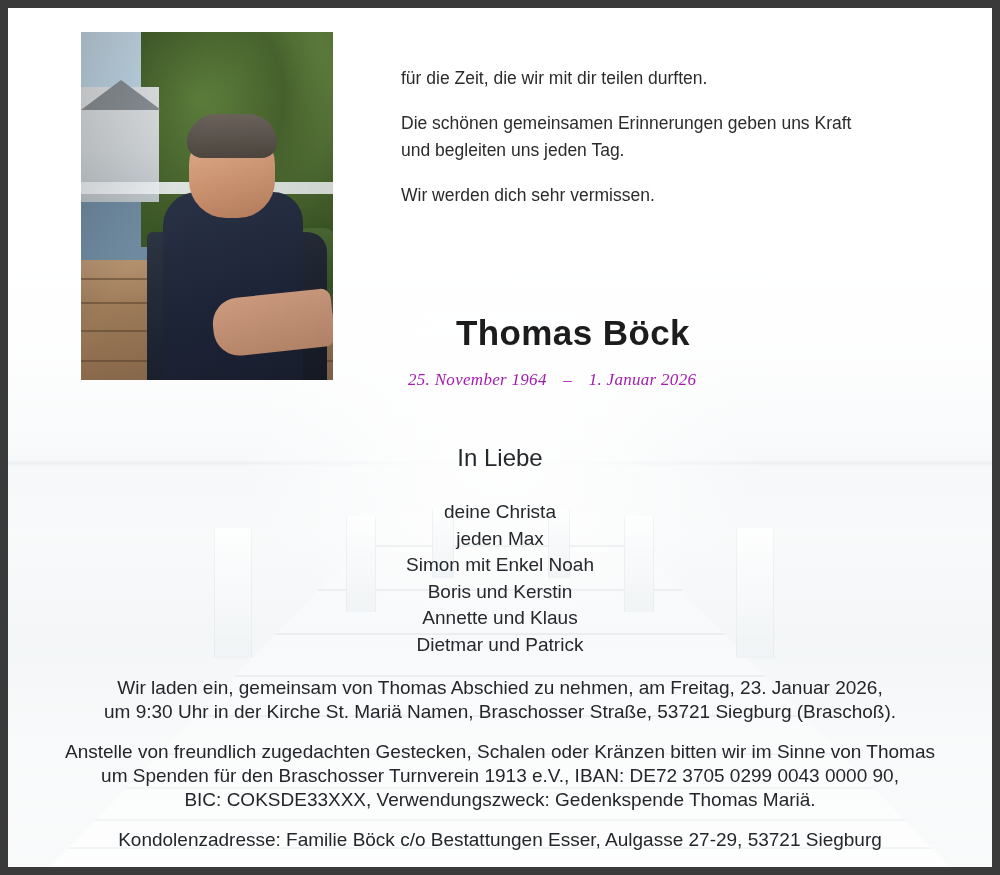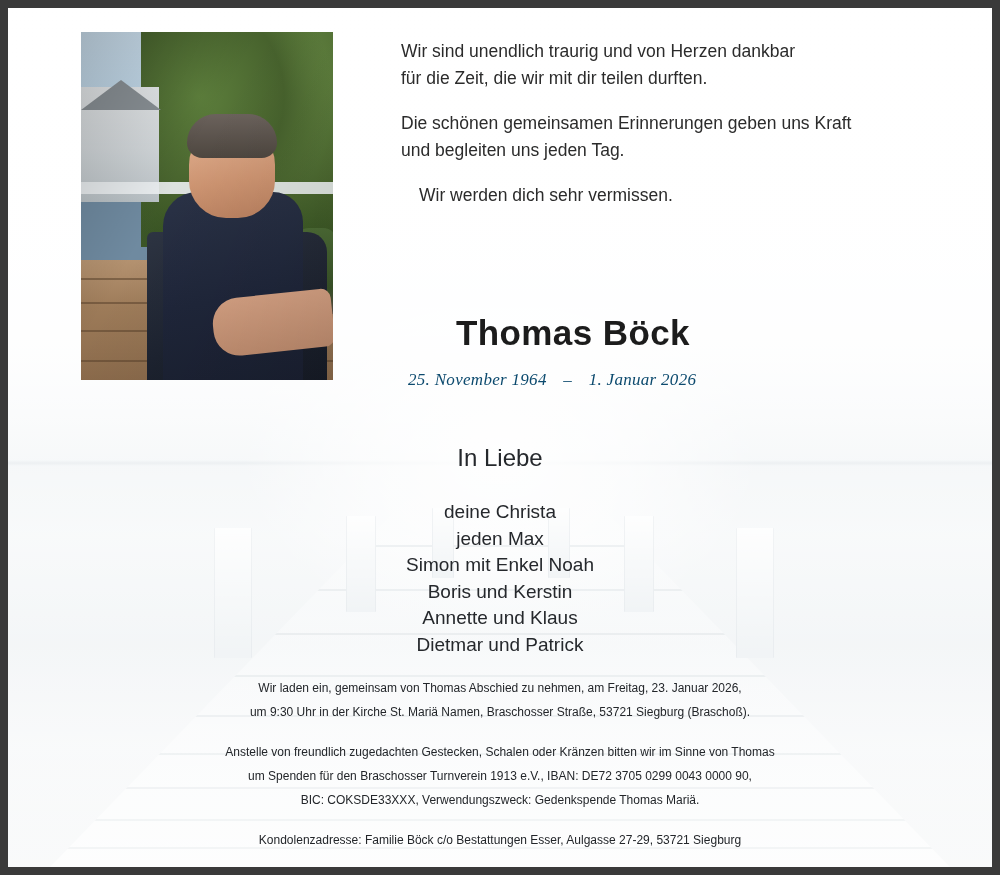--- a/index.html
+++ b/index.html
@@ -181,41 +181,41 @@
   .intro {
     position: absolute;
     left: 393px;
     top: 30px;
     width: 560px;
     color: #2b2b2b;
     font-size: 17.5px;
     line-height: 27px;
   }
   .intro p { margin: 0 0 18px 0; }
-  .intro p:last-child { margin-bottom: 0; margin-left: 18px; }
+  .intro p:last-child { margin-bottom: 0; }
 
   .name {
     position: absolute;
     left: 400px;
     top: 305px;
     font-family: "Liberation Sans", sans-serif;
     font-size: 35px;
     font-weight: 600;
     letter-spacing: 0.4px;
     color: #1c1c1c;
     margin-left: 48px;
   }
   .dates {
     position: absolute;
     left: 400px;
     top: 362px;
     font-family: "Liberation Serif", serif;
     font-style: italic;
     font-size: 17px;
-    color: #0c4a6e;
+    color: #a21caf;
     letter-spacing: 0.3px;
   }
   .dates .sep { padding: 0 12px; }
 
   .family {
     position: absolute;
     left: 0;
     top: 436px;
     width: 984px;
     text-align: center;
@@ -231,21 +231,21 @@
     line-height: 26.5px;
   }
 
   .footer {
     position: absolute;
     left: 0;
     top: 668px;
     width: 984px;
     text-align: center;
     color: #23262a;
-    font-size: 12px;
+    font-size: 19px;
     line-height: 24px;
   }
   .footer .block { margin-bottom: 16px; }
   .footer .block:last-child { margin-bottom: 10px; }
   .footer .line { display: block; }
 </style>
 </head>
 <body>
 
 <div class="card">
@@ -296,21 +296,21 @@
       <div class="p-chair"></div>
       <div class="p-body"></div>
       <div class="p-arm"></div>
       <div class="p-head"></div>
       <div class="p-hair"></div>
       <div class="p-shadow"></div>
     </div>
 
     <div class="intro">
       <p>
-        <span class="line">Wir sind unendlich traurig und von Herzen dankbar</span><br>
+        <br>
         <span class="line">für die Zeit, die wir mit dir teilen durften.</span>
       </p>
       <p>
         <span class="line">Die schönen gemeinsamen Erinnerungen geben uns Kraft</span><br>
         <span class="line">und begleiten uns jeden Tag.</span>
       </p>
       <p>
         <span class="line">Wir werden dich sehr vermissen.</span>
       </p>
     </div>

